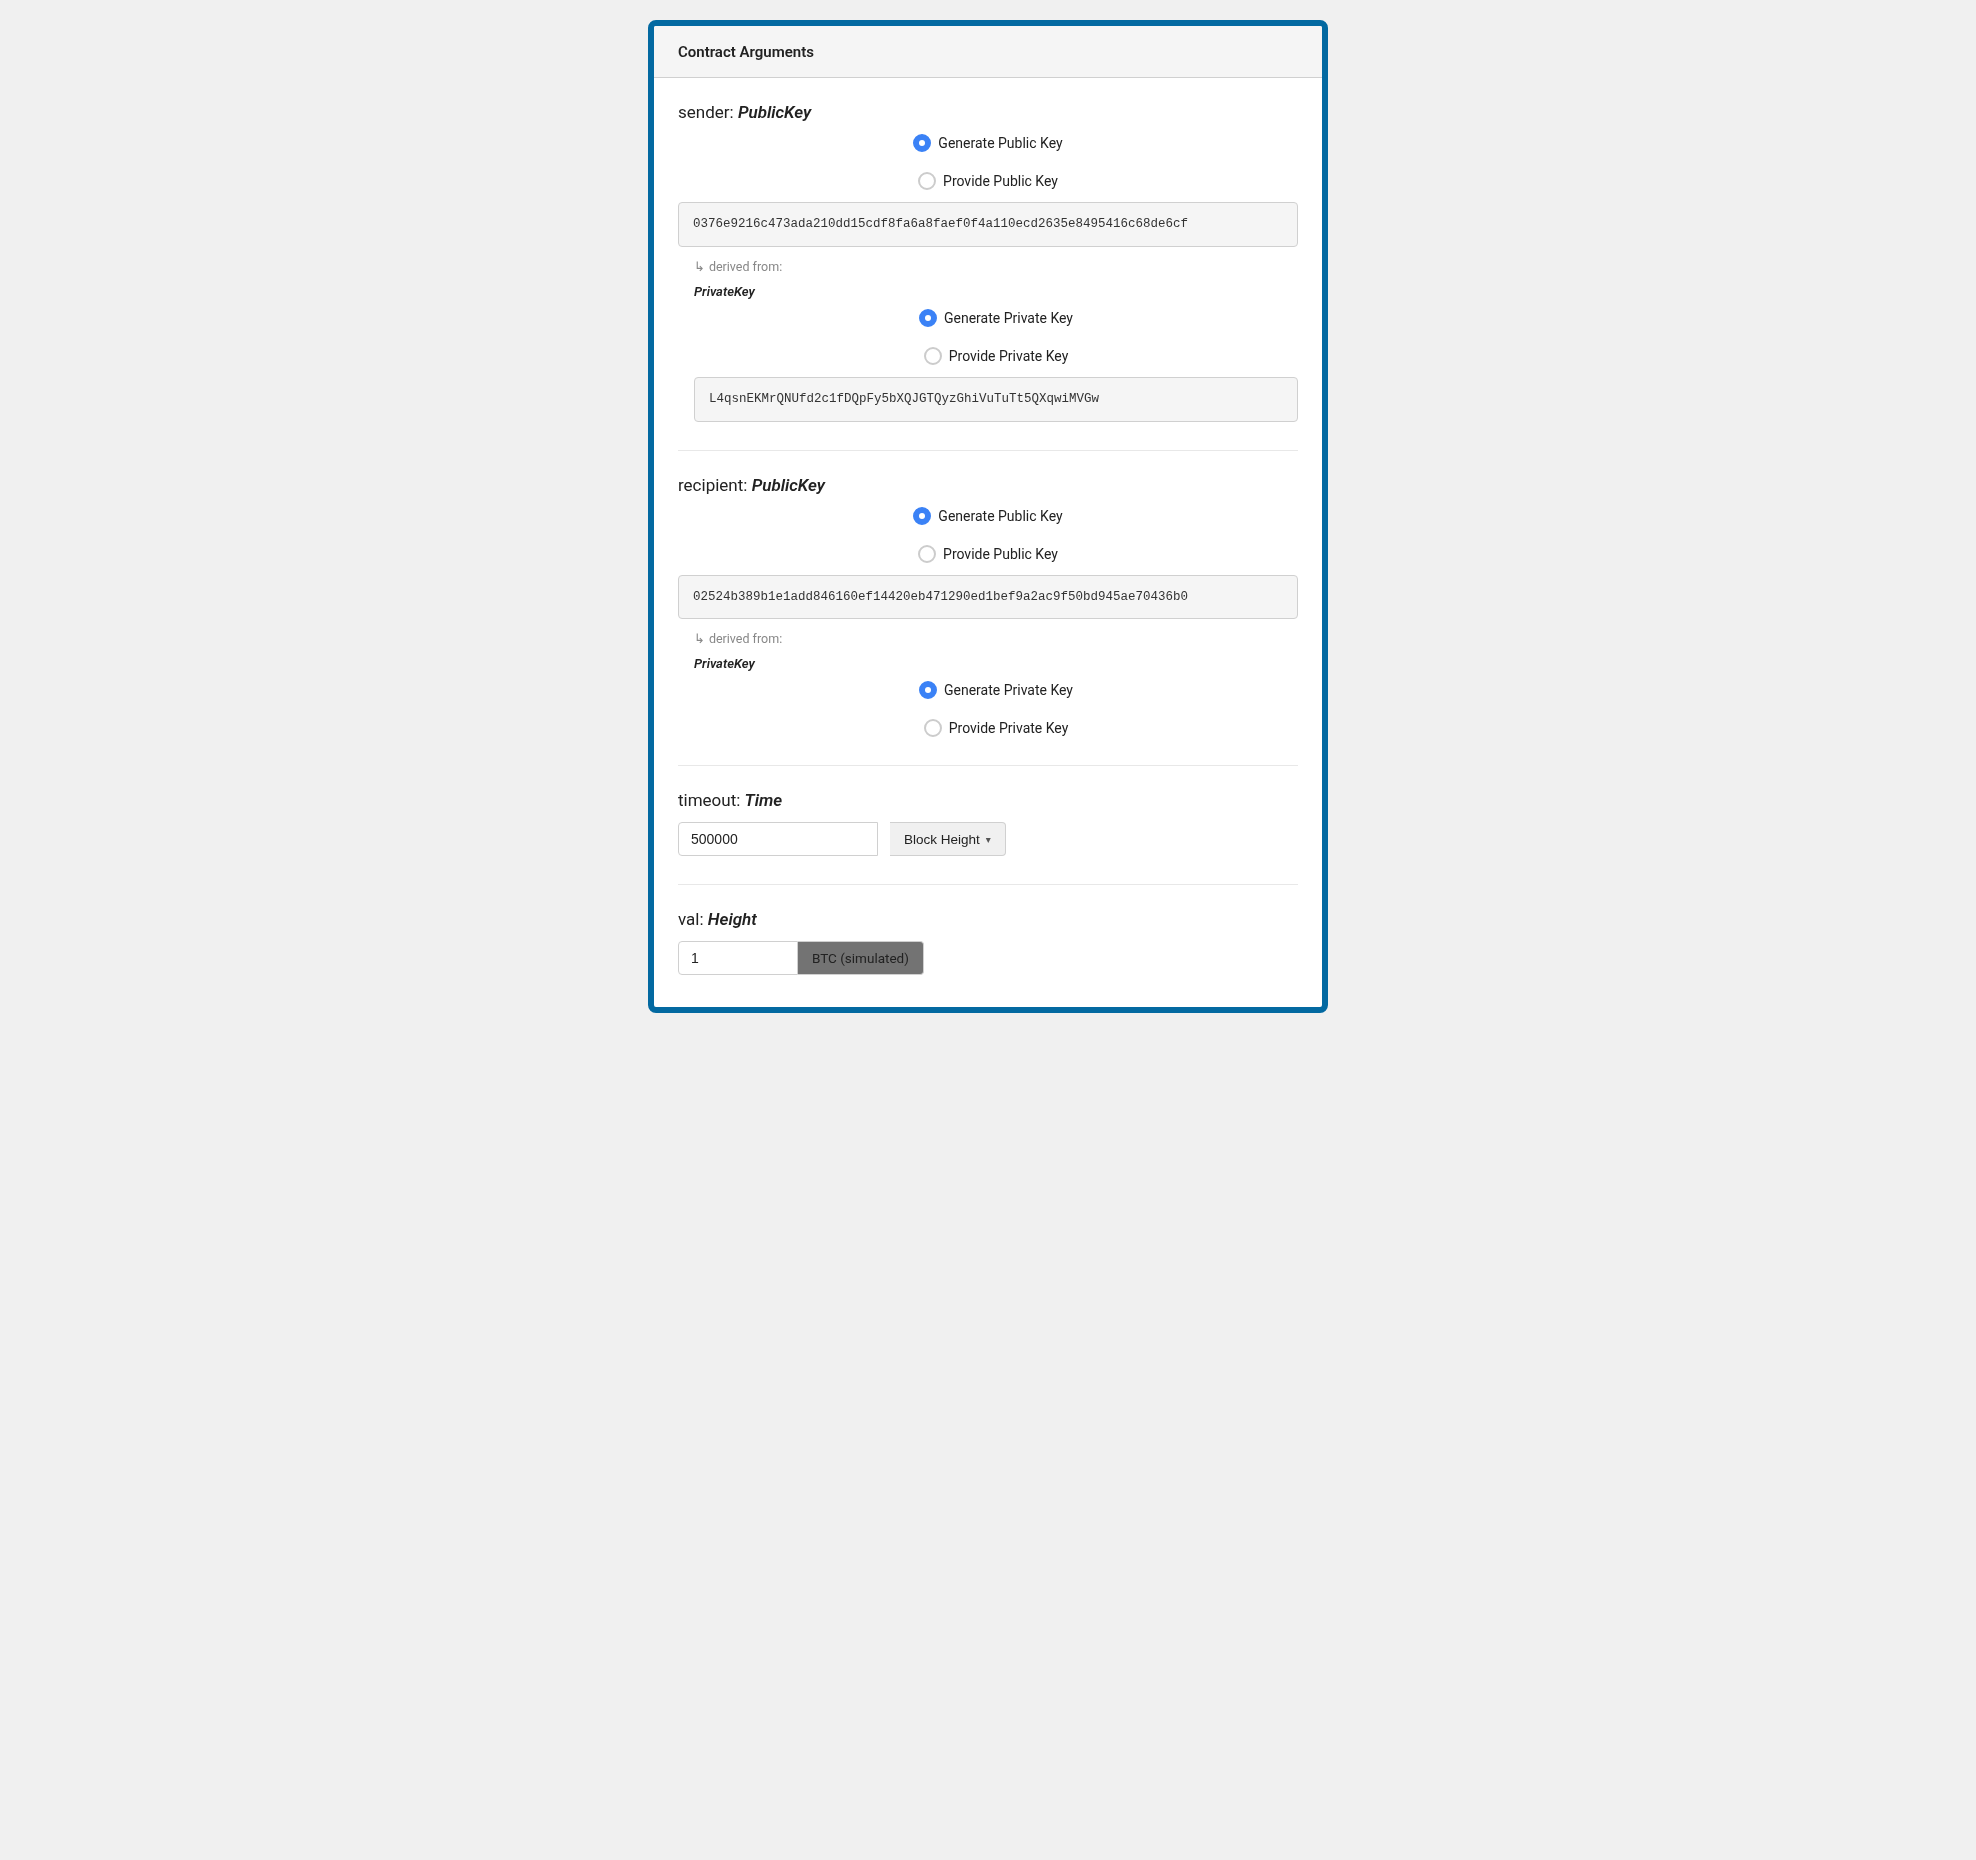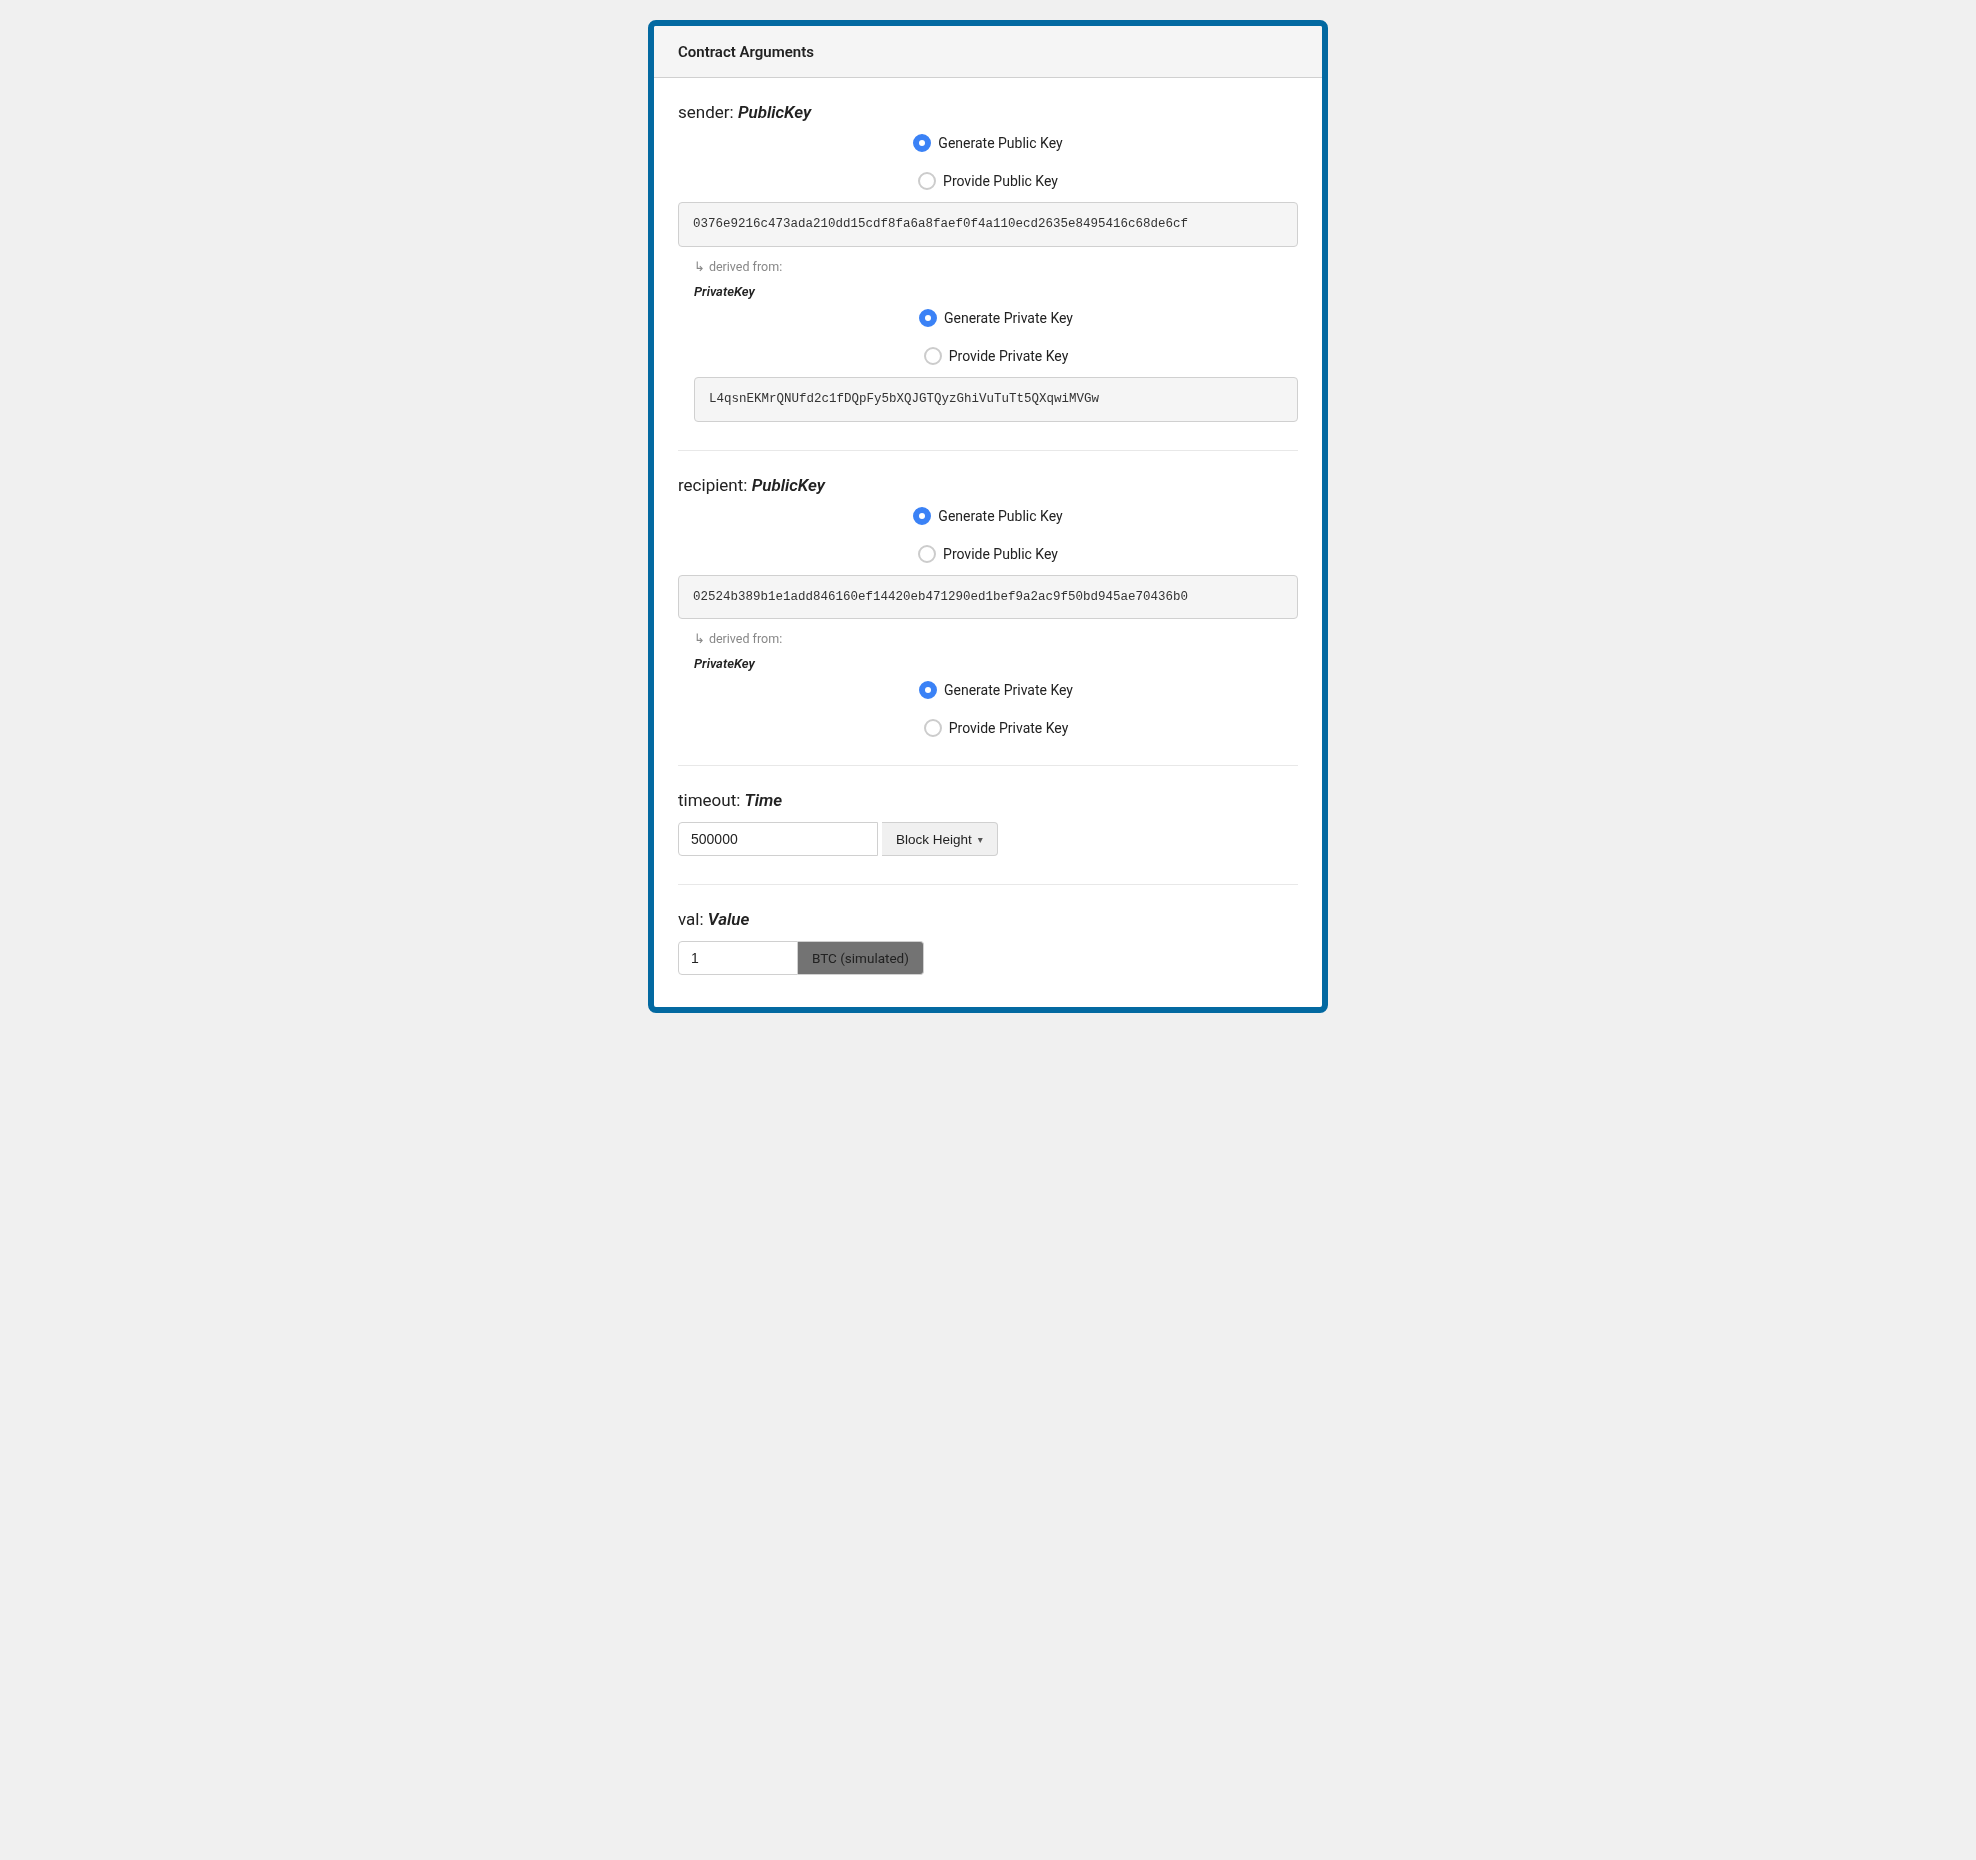--- a/index.html
+++ b/index.html
@@ -144,21 +144,21 @@
 
     .divider {
       border: none;
       border-top: 1px solid #e8e8e8;
       margin: 24px 0;
     }
 
     .timeout-row {
       display: flex;
       align-items: stretch;
-      gap: 4px;
+      gap: 12px;
     }
 
     .timeout-input {
       border: 1px solid #d0d0d0;
       border-radius: 4px 0 0 4px;
       padding: 8px 12px;
       font-size: 14px;
       color: #222;
       width: 200px;
       outline: none;
@@ -317,21 +317,21 @@
           <span>Block Height</span>
           <span class="chevron">▾</span>
         </button>
       </div>
     </div>
 
     <hr class="divider">
 
     <div class="arg-block">
       <div class="arg-label">
-        <span>val</span>: <em>Value</em>
+        <span>val</span>: <em>Height</em>
       </div>
       <div class="val-row">
         <input class="val-input" type="text" value="1" style="">
         <div class="btc-label">BTC (simulated)</div>
       </div>
     </div>
 
   </div>
 </div>
 

